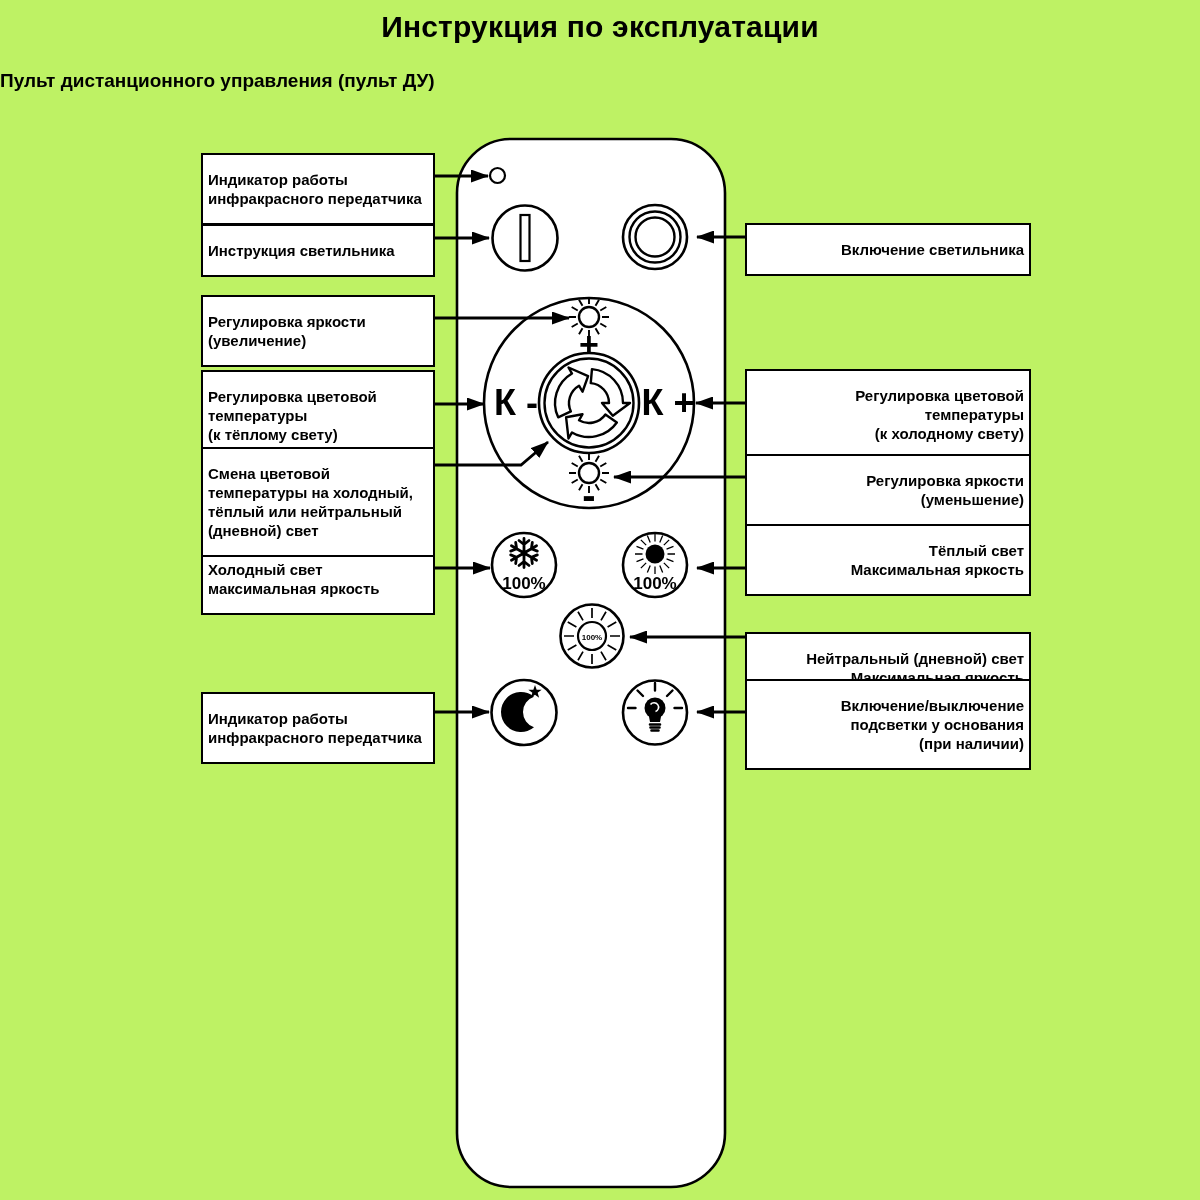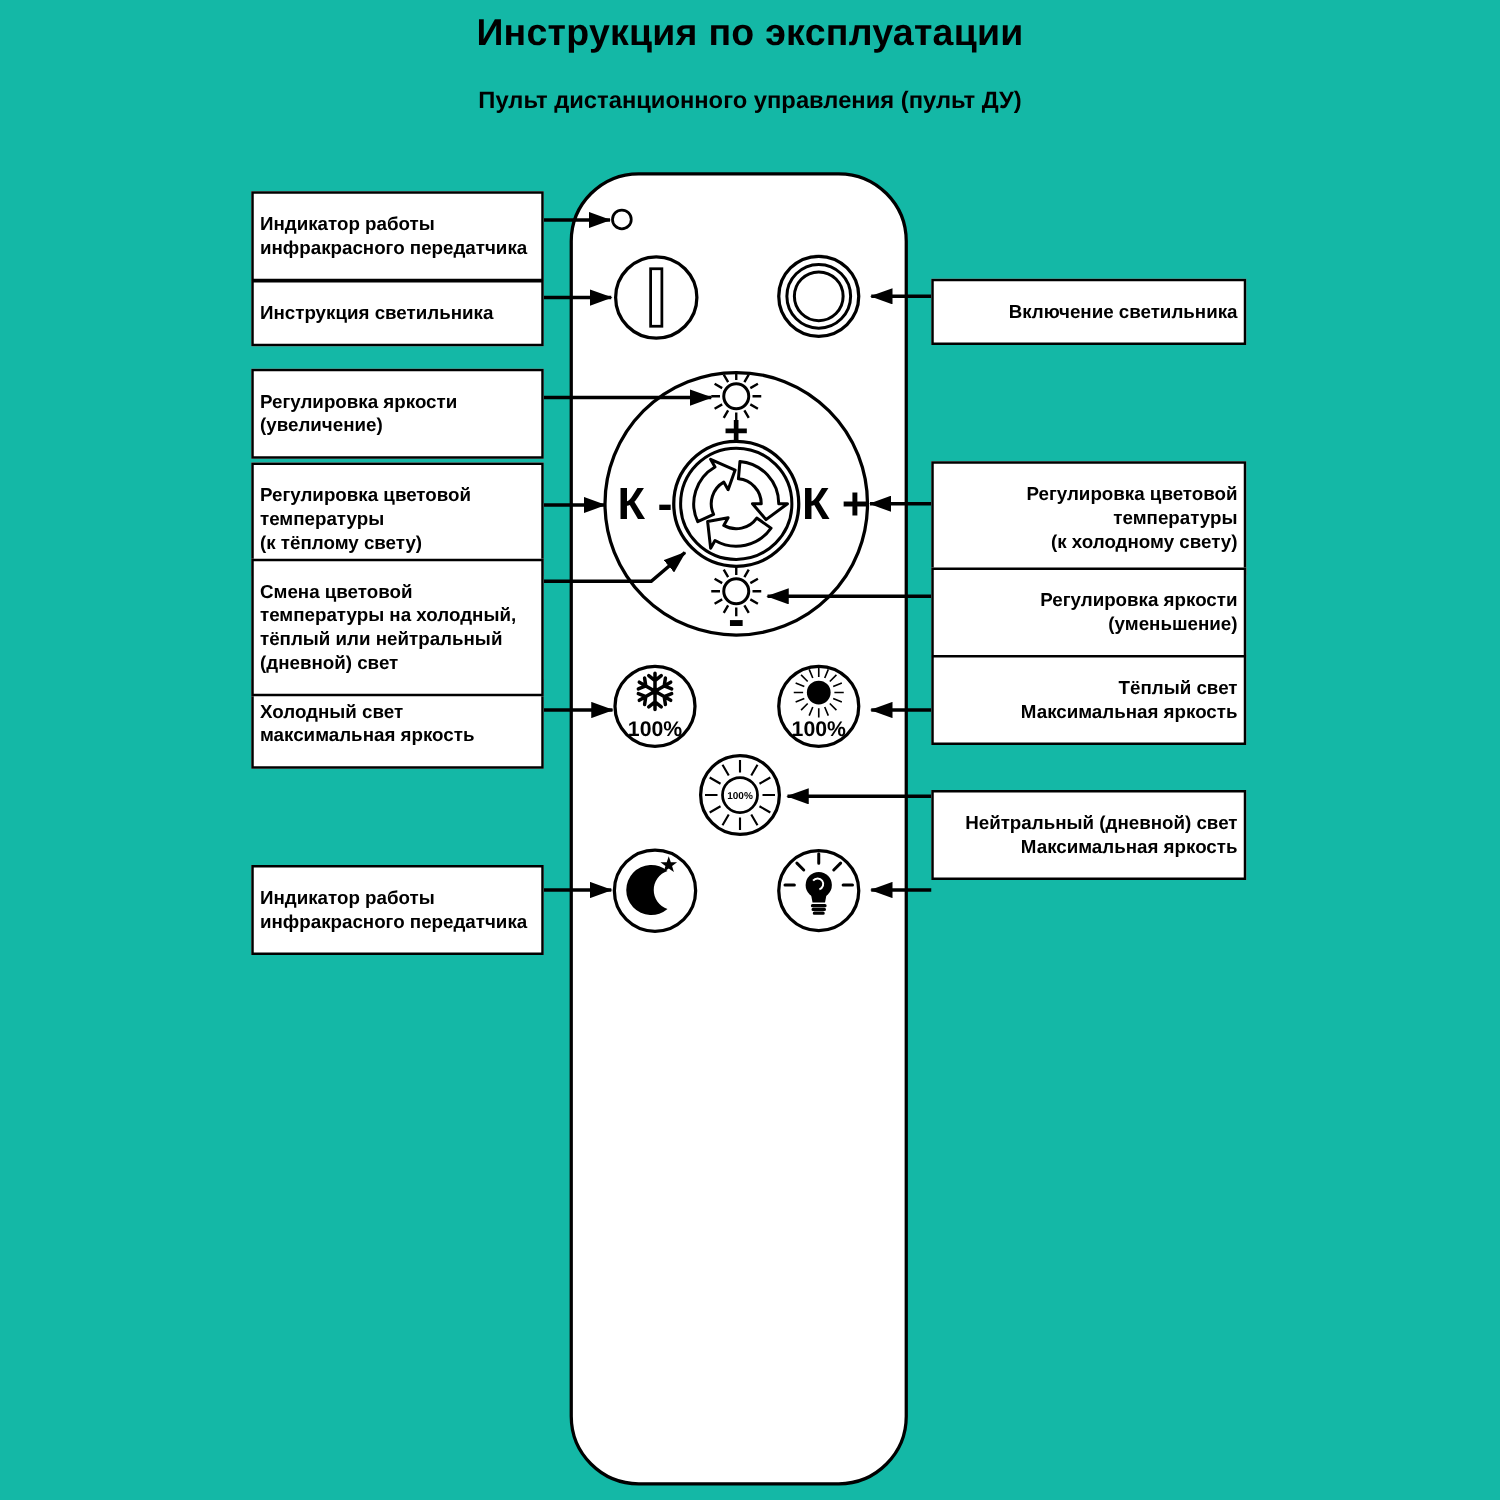--- a/index.html
+++ b/index.html
@@ -1,26 +1,26 @@
 <!DOCTYPE html>
 <html><head>
 <meta charset="utf-8">
 <style>
   html,body{margin:0;padding:0;background:#ffffff;}
-  .canvas{position:relative;width:1200px;height:1200px;background:#14b8a6;overflow:hidden;
+  .canvas{position:relative;width:1200px;height:1200px;background:#bef264;overflow:hidden;
           font-family:"Liberation Sans",sans-serif;color:#000;}
   .title{position:absolute;left:0;top:10px;width:1200px;text-align:center;
          font-size:30px;font-weight:bold;letter-spacing:0.2px;}
-  .subtitle{position:absolute;left:0;top:70px;width:1200px;text-align:center;
+  .subtitle{position:absolute;left:0;top:70px;width:1200px;text-align:left;
             font-size:19px;font-weight:bold;}
   .lbox{position:absolute;box-sizing:border-box;border:2.5px solid #000;background:#fff;
         font-size:15px;font-weight:bold;line-height:19px;padding:15px 5px;
         white-space:pre-line;}
   .lbox.left{width:234px;left:201px;text-align:left;}
-  .lbox.right{width:252px;left:745px;text-align:right;}
+  .lbox.right{width:286px;left:745px;text-align:right;}
   svg.diagram{position:absolute;left:0;top:0;}
   svg text{font-family:"Liberation Sans",sans-serif;font-weight:bold;fill:#000;
            text-anchor:middle;}
 </style>
 </head>
 <body>
 
 <div class="canvas">
 
   <div class="title">Инструкция по эксплуатации</div>
@@ -162,14 +162,17 @@
   <div class="lbox right" style="top:223px">Включение светильника</div>
   <div class="lbox right" style="top:369px">Регулировка цветовой
 температуры
 (к холодному свету)</div>
   <div class="lbox right" style="top:454px">Регулировка яркости
 (уменьшение)</div>
   <div class="lbox right" style="top:524px">Тёплый свет
 Максимальная яркость</div>
   <div class="lbox right" style="top:632px">Нейтральный (дневной) свет
 Максимальная яркость</div>
+  <div class="lbox right" style="top:679px">Включение/выключение
+подсветки у основания
+(при наличии)</div>
 
 </div>
 
 </body></html>

